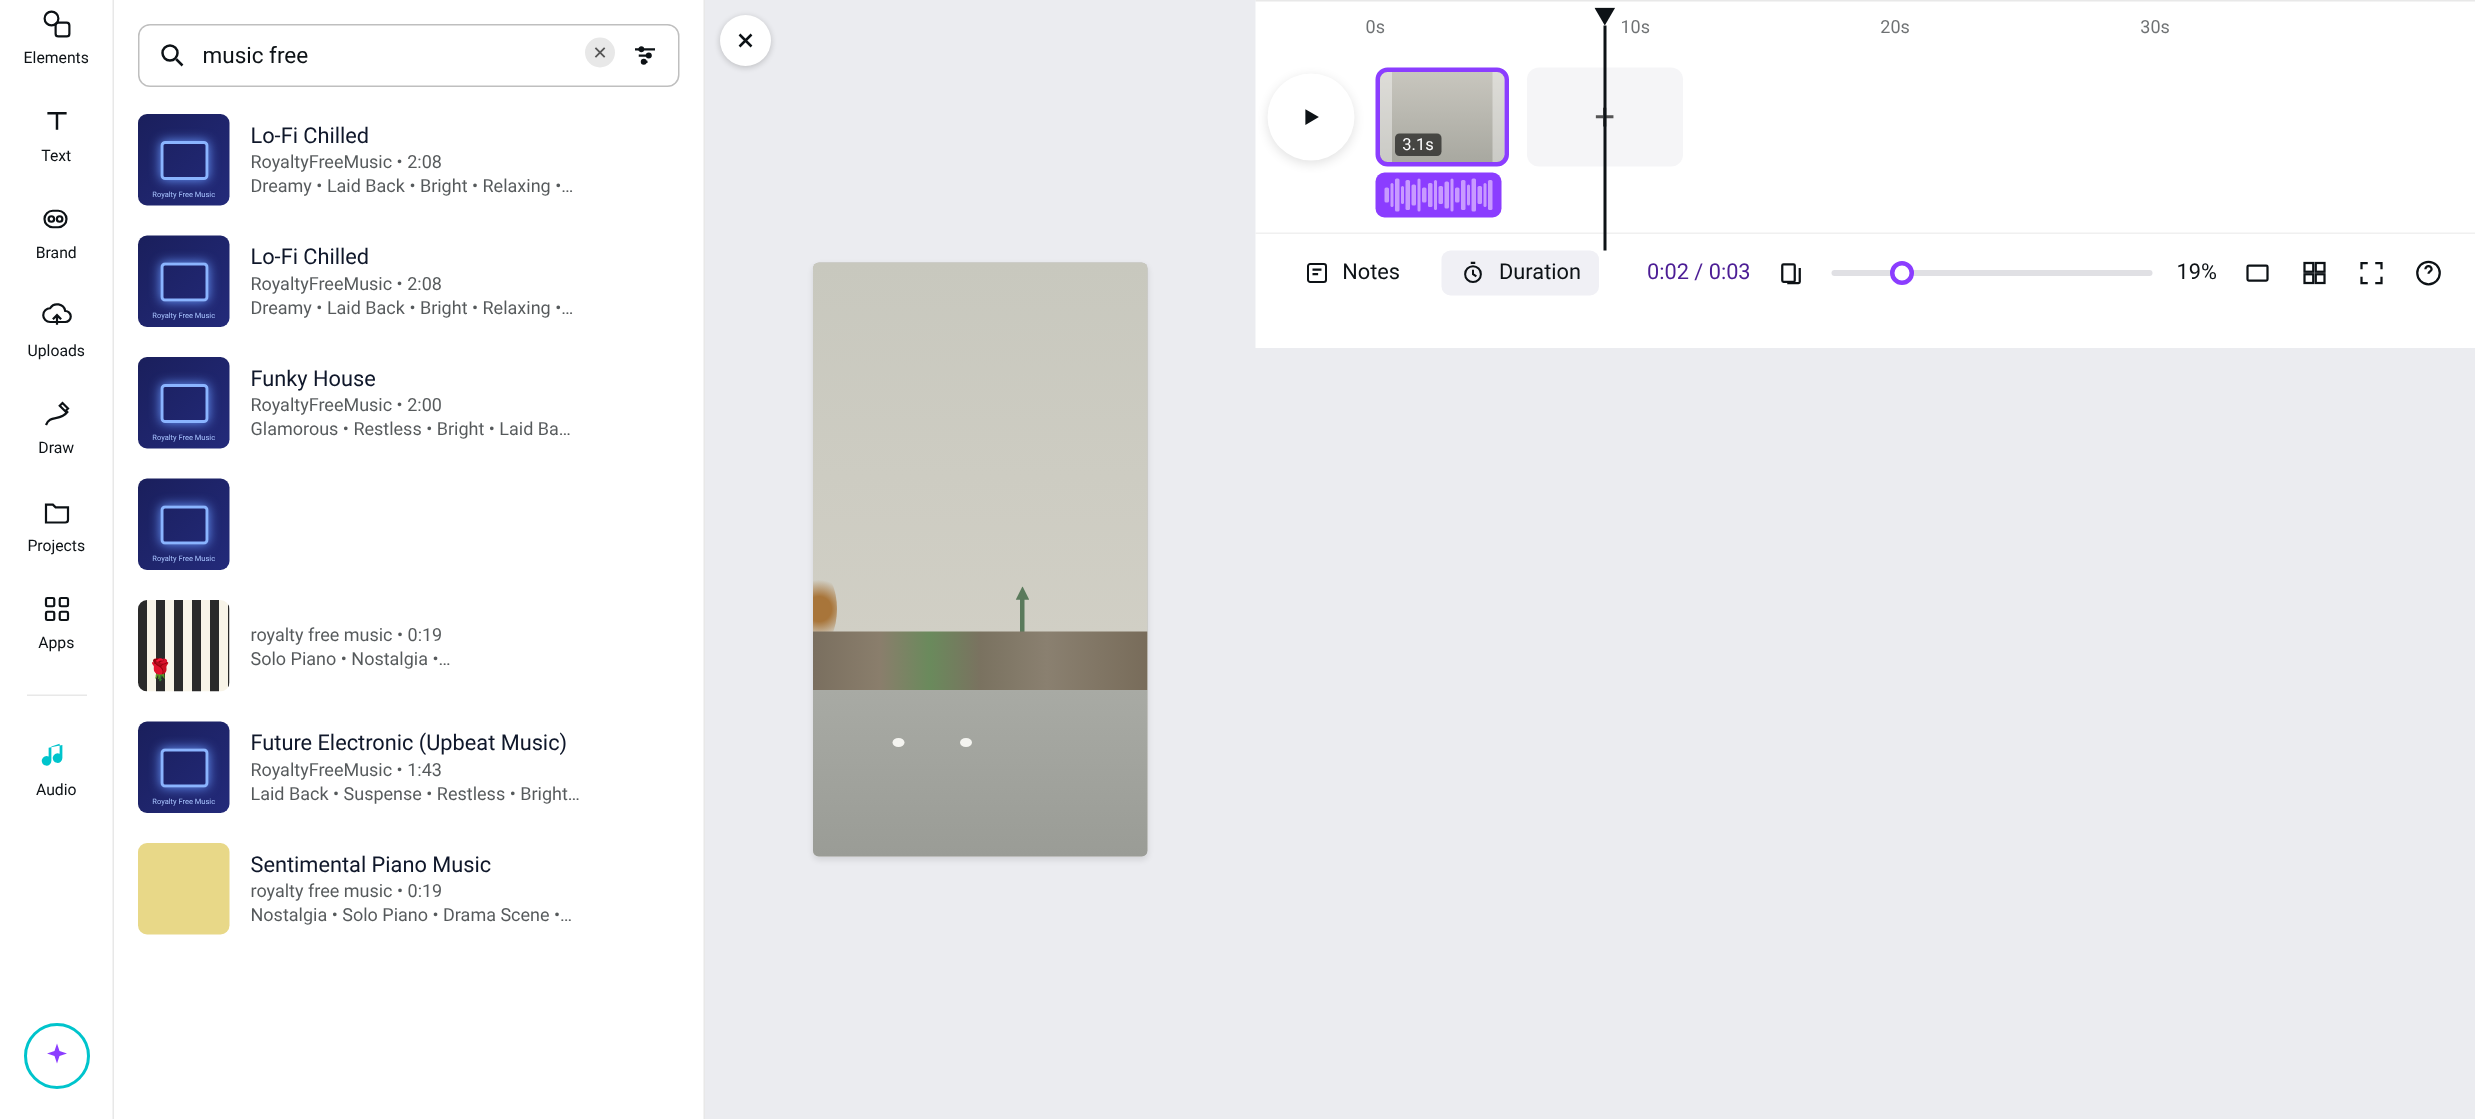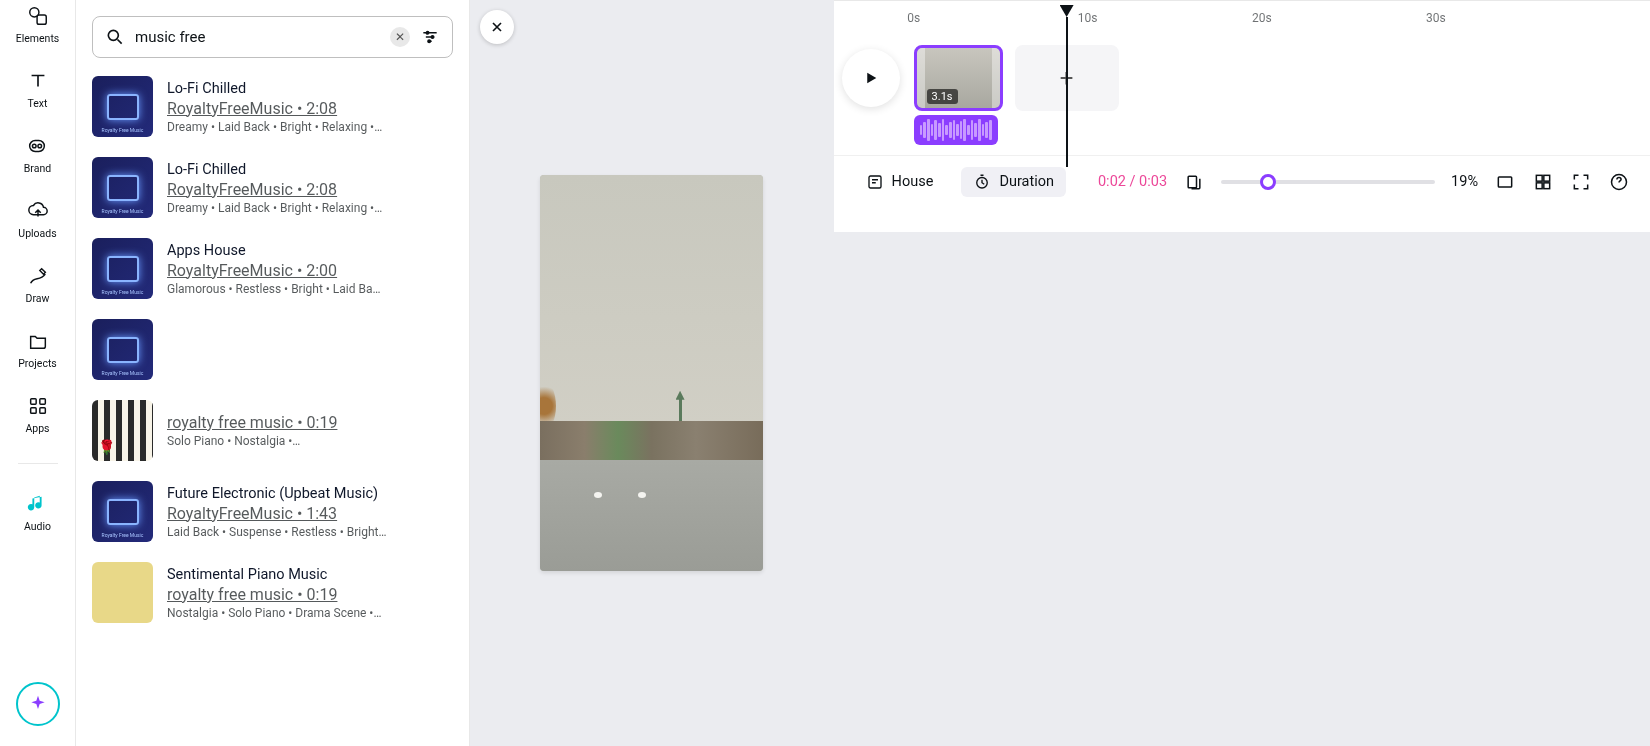--- a/index.html
+++ b/index.html
@@ -8,39 +8,39 @@
     .left-rail { width: 76px; background: #fff; border-right: 1px solid #e8e8e8; display: flex; flex-direction: column; align-items: center; padding-top: 4px; gap: 24px; }
     .rail-item { display: flex; flex-direction: column; align-items: center; gap: 4px; cursor: pointer; color: #0d1216; }
     .rail-item span.label { font-size: 10.5px; }
     .rail-icon { width: 24px; height: 24px; display: flex; align-items: center; justify-content: center; }
     .rail-divider { width: 40px; height: 1px; background: #e8e8e8; margin: 4px 0; }
     .audio-active .rail-icon svg path { fill: #00c4cc; }
     .magic-btn { margin-top: auto; margin-bottom: 20px; width: 44px; height: 44px; border-radius: 50%; border: 2px solid #00c4cc; display: flex; align-items: center; justify-content: center; cursor: pointer; }
     
     .panel { width: 394px; background: #fff; border-right: 1px solid #e8e8e8; display: flex; flex-direction: column; }
     .search-row { padding: 16px 16px 8px 16px; }
-    .search-box { display: flex; align-items: center; border: 1px solid #bfbfbf; border-radius: 8px; padding: 8px 10px; gap: 8px; }
+    .search-box { display: flex; border: 1px solid #bfbfbf; border-radius: 8px; padding: 8px 10px; gap: 8px; }
     .search-box input { flex: 1; border: none; outline: none; font-size: 15px; color: #0d1216; }
     .icon-btn { width: 24px; height: 24px; display: flex; align-items: center; justify-content: center; cursor: pointer; }
     .clear-btn { width: 20px; height: 20px; border-radius: 50%; background: #e8e8e8; display: flex; align-items: center; justify-content: center; cursor: pointer; font-size: 12px; color: #555; }
     
     .results { flex: 1; overflow-y: auto; padding: 0 12px 16px 16px; }
     .results::-webkit-scrollbar { width: 10px; }
     .results::-webkit-scrollbar-thumb { background: #d0d0d0; border-radius: 5px; }
     .track { display: flex; gap: 14px; padding: 10px 0; cursor: pointer; }
     .thumb { width: 61px; height: 61px; border-radius: 6px; flex-shrink: 0; display: flex; align-items: center; justify-content: center; font-size: 6px; color: #fff; text-align: center; line-height: 1.1; position: relative; overflow: hidden; }
     .thumb-blue { background: linear-gradient(135deg, #1a1f5c, #232a7a); }
     .thumb-blue::before { content: ''; position: absolute; width: 28px; height: 22px; border: 2px solid #8ab4ff; border-radius: 3px; box-shadow: 0 0 8px #6a9aff; }
     .thumb-blue::after { content: 'Royalty Free Music'; position: absolute; bottom: 4px; font-size: 5px; color: #a8c4ff; }
     .thumb-piano { background: linear-gradient(90deg, #2a2a2a 50%, #f8f4e8 50%); background-size: 12px 100%; }
     .thumb-piano::before { content: '🌹'; position: absolute; bottom: 6px; left: 6px; font-size: 14px; }
     .thumb-yellow { background: #e8d888; }
     .tinfo { flex: 1; min-width: 0; display: flex; flex-direction: column; justify-content: center; gap: 2px; }
     .ttitle { font-size: 14.5px; color: #0f172a; font-weight: 400; white-space: nowrap; overflow: hidden; text-overflow: ellipsis; }
-    .tartist { font-size: 16px; color: rgba(13,18,22,0.7); text-decoration: underline; }
+    .tartist { font-size: 12px; color: rgba(13,18,22,0.7); }
     .ttags { font-size: 12px; color: rgba(13,18,22,0.7); white-space: nowrap; overflow: hidden; text-overflow: ellipsis; }
     
     .main { flex: 1; display: flex; flex-direction: row; background: #ebecf0; position: relative; }
     .close-panel { position: absolute; top: 10px; left: 10px; width: 34px; height: 34px; border-radius: 50%; background: #fff; box-shadow: 0 1px 4px rgba(0,0,0,0.2); display: flex; align-items: center; justify-content: center; cursor: pointer; z-index: 10; }
     .canvas-area { flex: 1; display: flex; align-items: center; justify-content: center; padding: 20px; }
     .canvas-frame { width: 223px; height: 396px; background: #b8b8b0; border-radius: 4px; position: relative; overflow: hidden; box-shadow: 0 2px 4px rgba(0,0,0,0.1); }
     .sky { position: absolute; top: 0; left: 0; right: 0; height: 72%; background: linear-gradient(#c8c8be, #d2d0c6); }
     .tree { position: absolute; top: 52%; left: -8px; width: 24px; height: 50px; background: radial-gradient(circle, #a8753a 30%, transparent 70%); border-radius: 50%; }
     .buildings { position: absolute; top: 62%; left: 0; right: 0; height: 10%; background: linear-gradient(90deg, #7a6f5f 0%, #8a7e6c 20%, #6a8a5c 35%, #7a7260 50%, #8a8070 70%, #786c5a 100%); }
     .spire { position: absolute; top: 56%; left: 62%; width: 3px; height: 10%; background: #5a7a5c; }
@@ -69,21 +69,21 @@
     
     .audio-row { height: 40px; padding: 0 80px; }
     .audio-clip { width: 84px; height: 30px; border-radius: 6px; background: #8b3dff; position: relative; overflow: hidden; cursor: pointer; }
     .wave { position: absolute; inset: 3px 6px; display: flex; align-items: center; gap: 1px; }
     .wave span { flex: 1; background: #c89aff; border-radius: 1px; }
     
     .footer { height: 52px; padding: 0 20px; display: flex; align-items: center; gap: 16px; border-top: 1px solid #f0f0f0; }
     .footer-btn { display: flex; align-items: center; gap: 8px; padding: 6px 12px; border-radius: 6px; cursor: pointer; font-size: 14.5px; color: #0d1216; }
     .footer-btn.active { background: #f0f0f5; }
     .spacer { flex: 1; }
-    .time-display { font-size: 14.5px; color: #ec4899; }
+    .time-display { font-size: 14.5px; color: #4c1d95; }
     .zoom-slider { width: 214px; height: 4px; background: #e0e0e4; border-radius: 2px; position: relative; cursor: pointer; }
     .zoom-thumb { position: absolute; left: 18%; top: -6px; width: 16px; height: 16px; border-radius: 50%; background: #fff; border: 3px solid #8b3dff; }
     .zoom-pct { font-size: 14.5px; color: #0d1216; }
     .footer-icon { width: 22px; height: 22px; display: flex; align-items: center; justify-content: center; cursor: pointer; }
   </style>
 </head>
 <body>
 
 <div class="left-rail">
   <div class="rail-item">
@@ -199,21 +199,21 @@
     <div class="thumb thumb-blue"></div>
     <div class="tinfo">
       <div class="ttitle">Lo-Fi Chilled</div>
       <div class="tartist">RoyaltyFreeMusic • 2:08</div>
       <div class="ttags">Dreamy • Laid Back • Bright • Relaxing •…</div>
     </div>
       </div>
       <div class="track">
     <div class="thumb thumb-blue"></div>
     <div class="tinfo">
-      <div class="ttitle">Apps House</div>
+      <div class="ttitle">Funky House</div>
       <div class="tartist">RoyaltyFreeMusic • 2:00</div>
       <div class="ttags">Glamorous • Restless • Bright • Laid Ba…</div>
     </div>
       </div>
       <div class="track">
     <div class="thumb thumb-blue"></div>
       </div>
       <div class="track">
     <div class="thumb thumb-piano"></div>
     <div class="tinfo">
@@ -309,21 +309,21 @@
         </div>
       </div>
     </div>
 
     <div class="footer">
       <div class="footer-btn">
         <svg width="18" height="18" viewBox="0 0 24 24" fill="none" stroke="#0d1216" stroke-width="1.8">
             <rect x="4" y="4" width="16" height="16" rx="2"></rect>
             <path d="M8 9h8M8 13h5"></path>
           </svg>
-        <span>House</span>
+        <span>Notes</span>
       </div>
       <div class="footer-btn active">
         <svg width="18" height="18" viewBox="0 0 24 24" fill="none" stroke="#0d1216" stroke-width="1.8">
             <circle cx="12" cy="13" r="7"></circle>
             <path d="M12 9v4l3 2M10 3h4"></path>
           </svg>
         <span>Duration</span>
       </div>
       <div class="spacer"></div>
       <div class="time-display">0:02 / 0:03</div>

